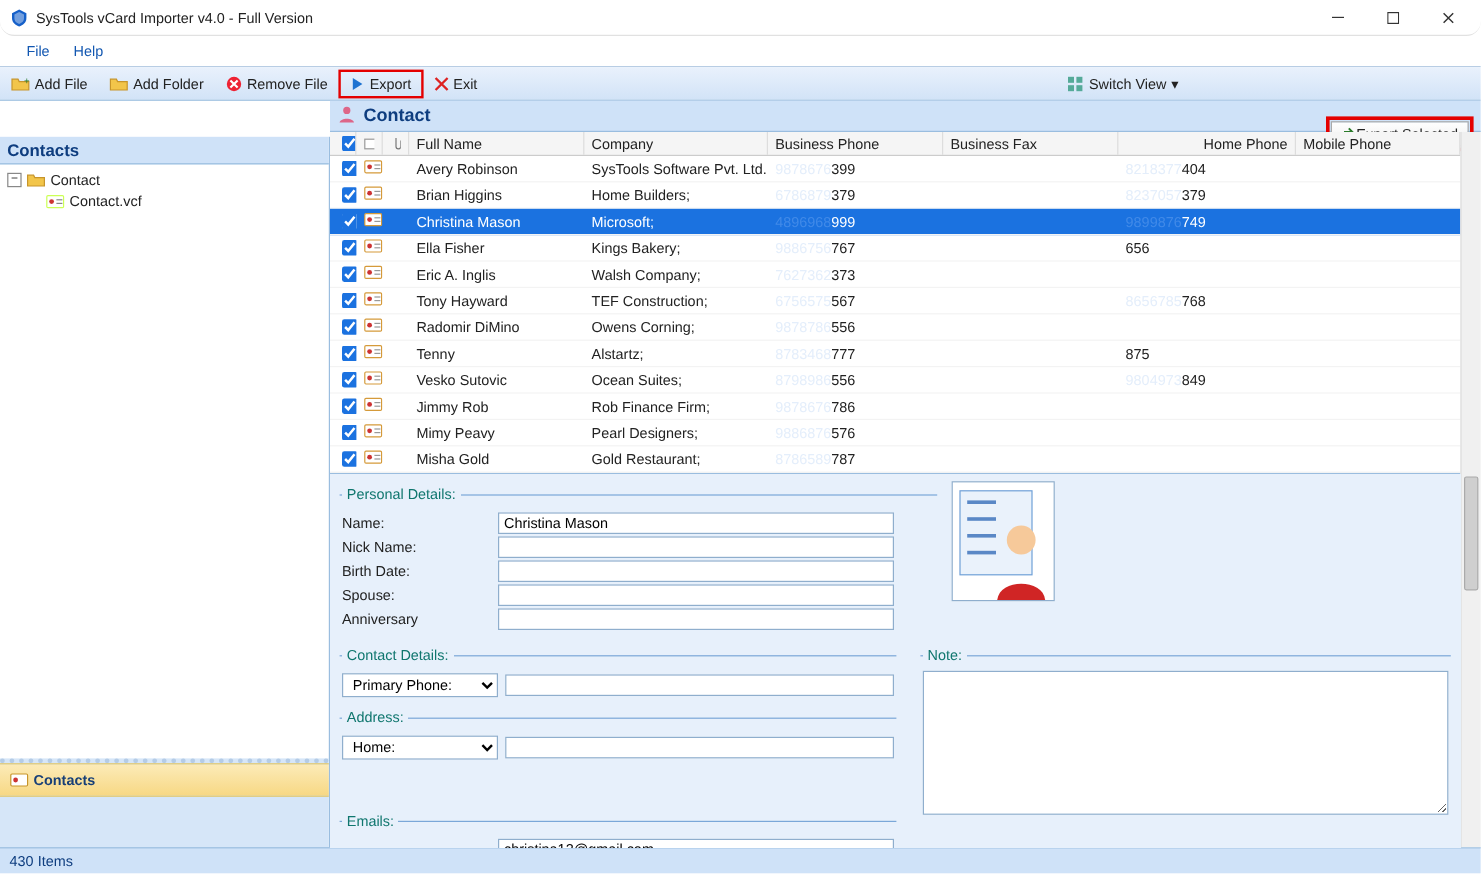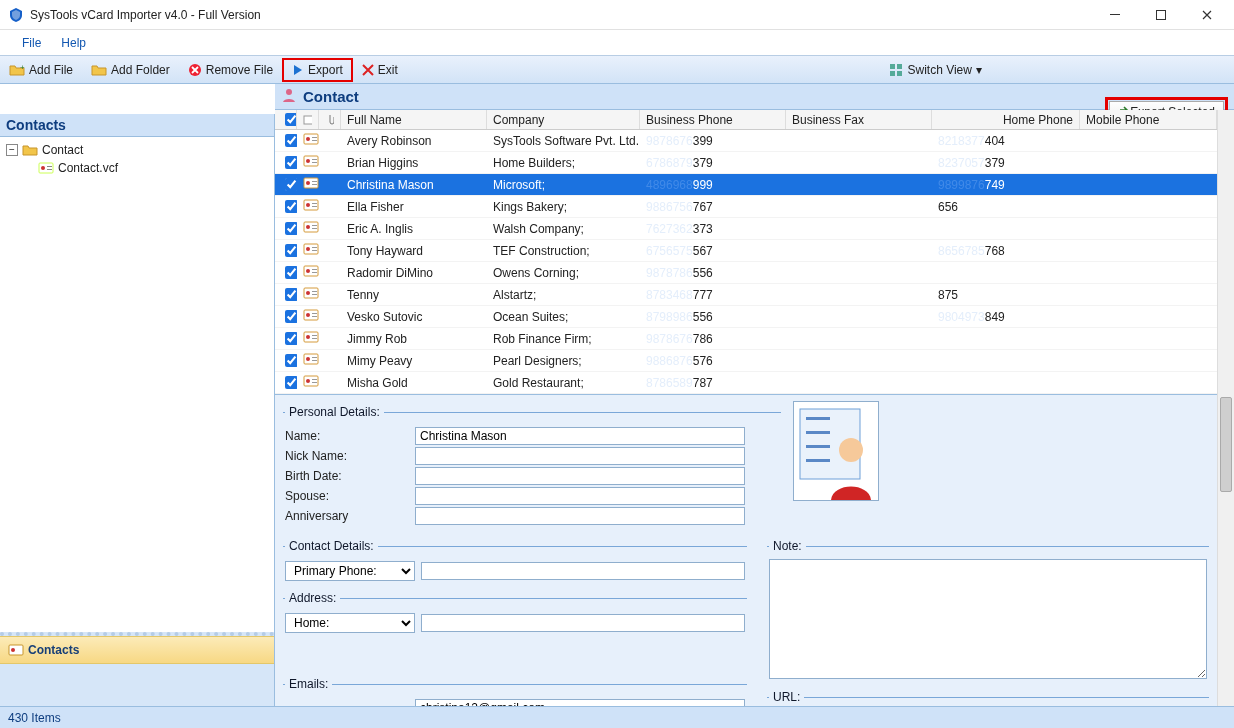--- a/index.html
+++ b/index.html
@@ -17,20 +17,21 @@
   }
 
   
   .titlebar {
     height: 30px;
     background: #fff;
     border-bottom: 1px solid #e1e1e1;
     display: flex;
     align-items: center;
     padding: 0 4px;
+    border-radius: 12px;
   }
   .titlebar .t-icon {
     width: 16px; height: 16px;
     margin: 0 6px 0 4px;
     display: inline-block;
   }
   .titlebar-text { flex: 0 0 auto; font-size: 12px; }
   .titlebar-spacer { flex: 1; }
   .winbtn {
     width: 46px; height: 30px;
@@ -207,21 +208,21 @@
   .details-scroll::before{
     content:""; position:absolute; top:2px; left:2px; right:2px; height:30%;
     background:#cfcfcf; border:1px solid #aaa; border-radius:2px;
   }
   fieldset {
     border: none;
     border-top: 1px solid #7aa7d8;
     margin: 4px 0 6px 0;
     padding: 6px 2px 2px 2px;
   }
-  legend { color:#0f172a; padding: 0 4px; font-size:12px;margin-top:48px;}
+  legend { color:#0f766e; padding: 0 4px; font-size:12px;margin-top:48px;}
   .drow { display:flex; align-items:center; margin: 2px 0;}
   .dlabel { width: 130px; }
   .dinput {
     border:1px solid #8faecd;
     height: 18px;
     background:#fff;
     padding: 0 4px;
     font-family: inherit; font-size:12px;
   }
   .w330{ width:330px; }
@@ -686,24 +687,20 @@
                   <span class="dlabel"></span>
                   <input class="dinput w330" value="christina12@gmail.com" style="">
                 </div>
           </fieldset>
         </div>
         <div class="col-right">
           <fieldset>
             <legend>Note:</legend>
             <textarea class="dinput" style="width: 100%; height: 120px;"></textarea>
           </fieldset>
-          <fieldset>
-            <legend>URL:</legend>
-
-          </fieldset>
         </div>
       </div>
     </div>
     <div class="details-scroll"></div>
     </div>
   </div>
 </div>
 
 <div class="statusbar">
   <span>430 Items</span>

